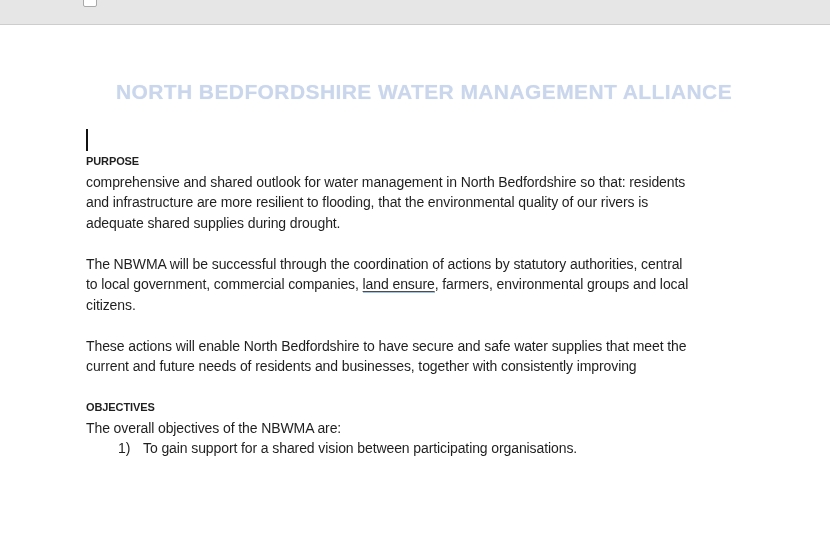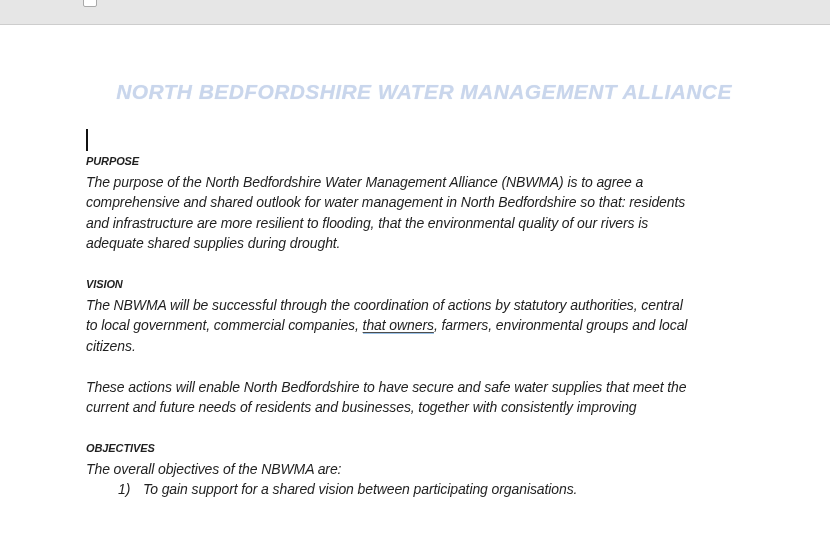--- a/index.html
+++ b/index.html
@@ -34,21 +34,20 @@
     background: #ffffff;
     border: 1px solid #a9a9a9;
     border-radius: 2px;
   }
   .page {
     position: absolute;
     top: 25px; left: 0;
     width: 830px;
     height: 468px;
     background: #ffffff;
-    font-style: italic;
   }
   .content {
     position: absolute;
     left: 86px;
     top: 0;
     width: 676px;
     color: var(--textColor, #1f1f1f);
     font-size: 14px;
     line-height: 20.5px;
     letter-spacing: -0.1px;
@@ -113,30 +112,28 @@
   <div class="page">
     <div class="content">
 
       <div class="doc-title">NORTH BEDFORDSHIRE WATER MANAGEMENT ALLIANCE</div>
 
       <div class="cursor-line">
           <span class="caret"></span>
         </div>
 
       <div class="heading">PURPOSE</div>
-      <div class="line">The purpose of the North Bedfordshire Water Management Alliance (NBWMA) is to agree a</div>
       <div class="line">comprehensive and shared outlook for water management in North Bedfordshire so that: residents</div>
       <div class="line">and infrastructure are more resilient to flooding, that the environmental quality of our rivers is</div>
       <div class="line">adequate shared supplies during drought.</div>
 
       <div class="line empty"></div>
 
-      <div class="heading">VISION</div>
       <div class="line">The NBWMA will be successful through the coordination of actions by statutory authorities, central</div>
-      <div class="line"><span>to local government, commercial companies, </span><span class="grammar">that owners</span><span>, farmers, environmental groups and local</span></div>
+      <div class="line"><span>to local government, commercial companies, </span><span class="grammar">land ensure</span><span>, farmers, environmental groups and local</span></div>
       <div class="line">citizens.</div>
 
       <div class="line empty"></div>
 
       <div class="line">These actions will enable North Bedfordshire to have secure and safe water supplies that meet the</div>
       <div class="line">current and future needs of residents and businesses, together with consistently improving</div>
 
       <div class="line empty"></div>
 
       <div class="heading">OBJECTIVES</div>

